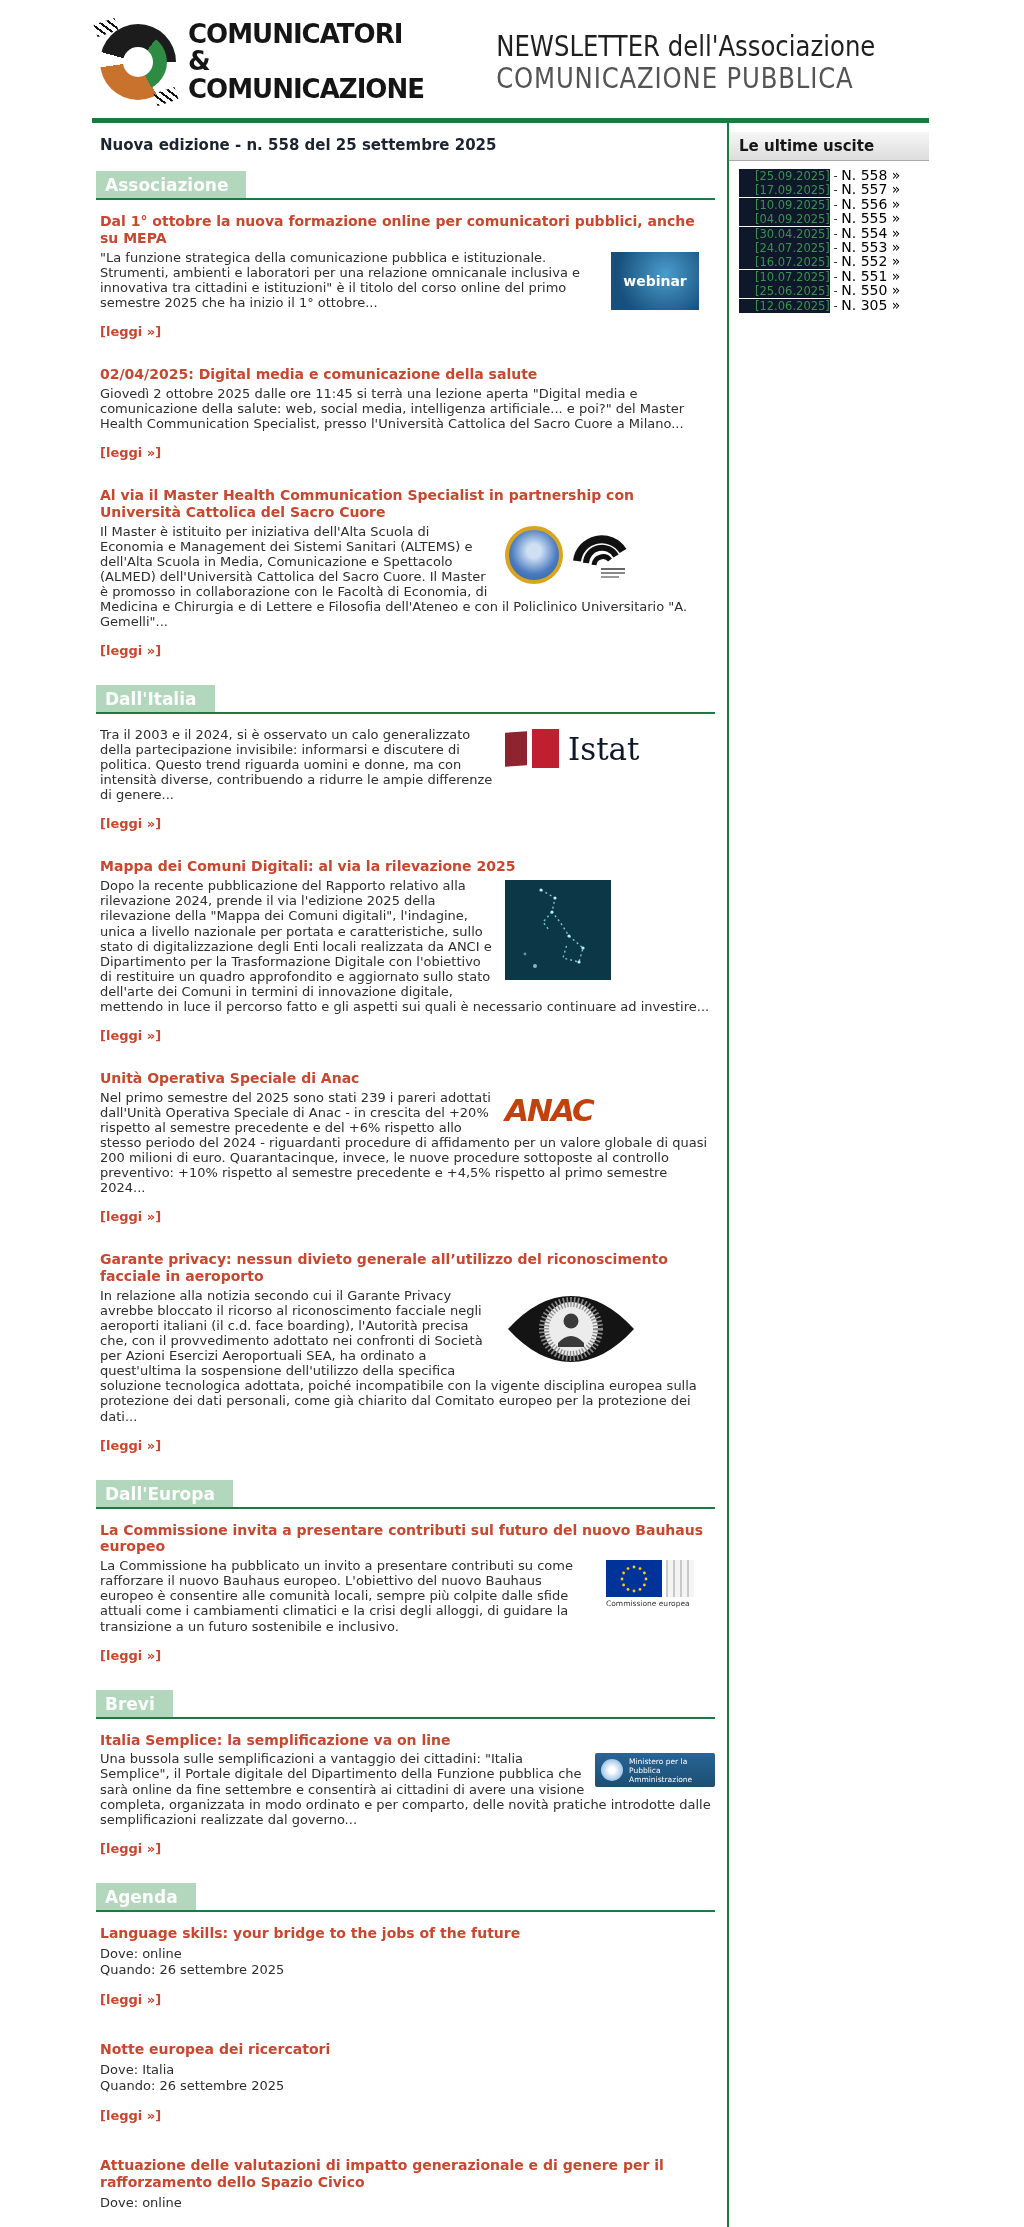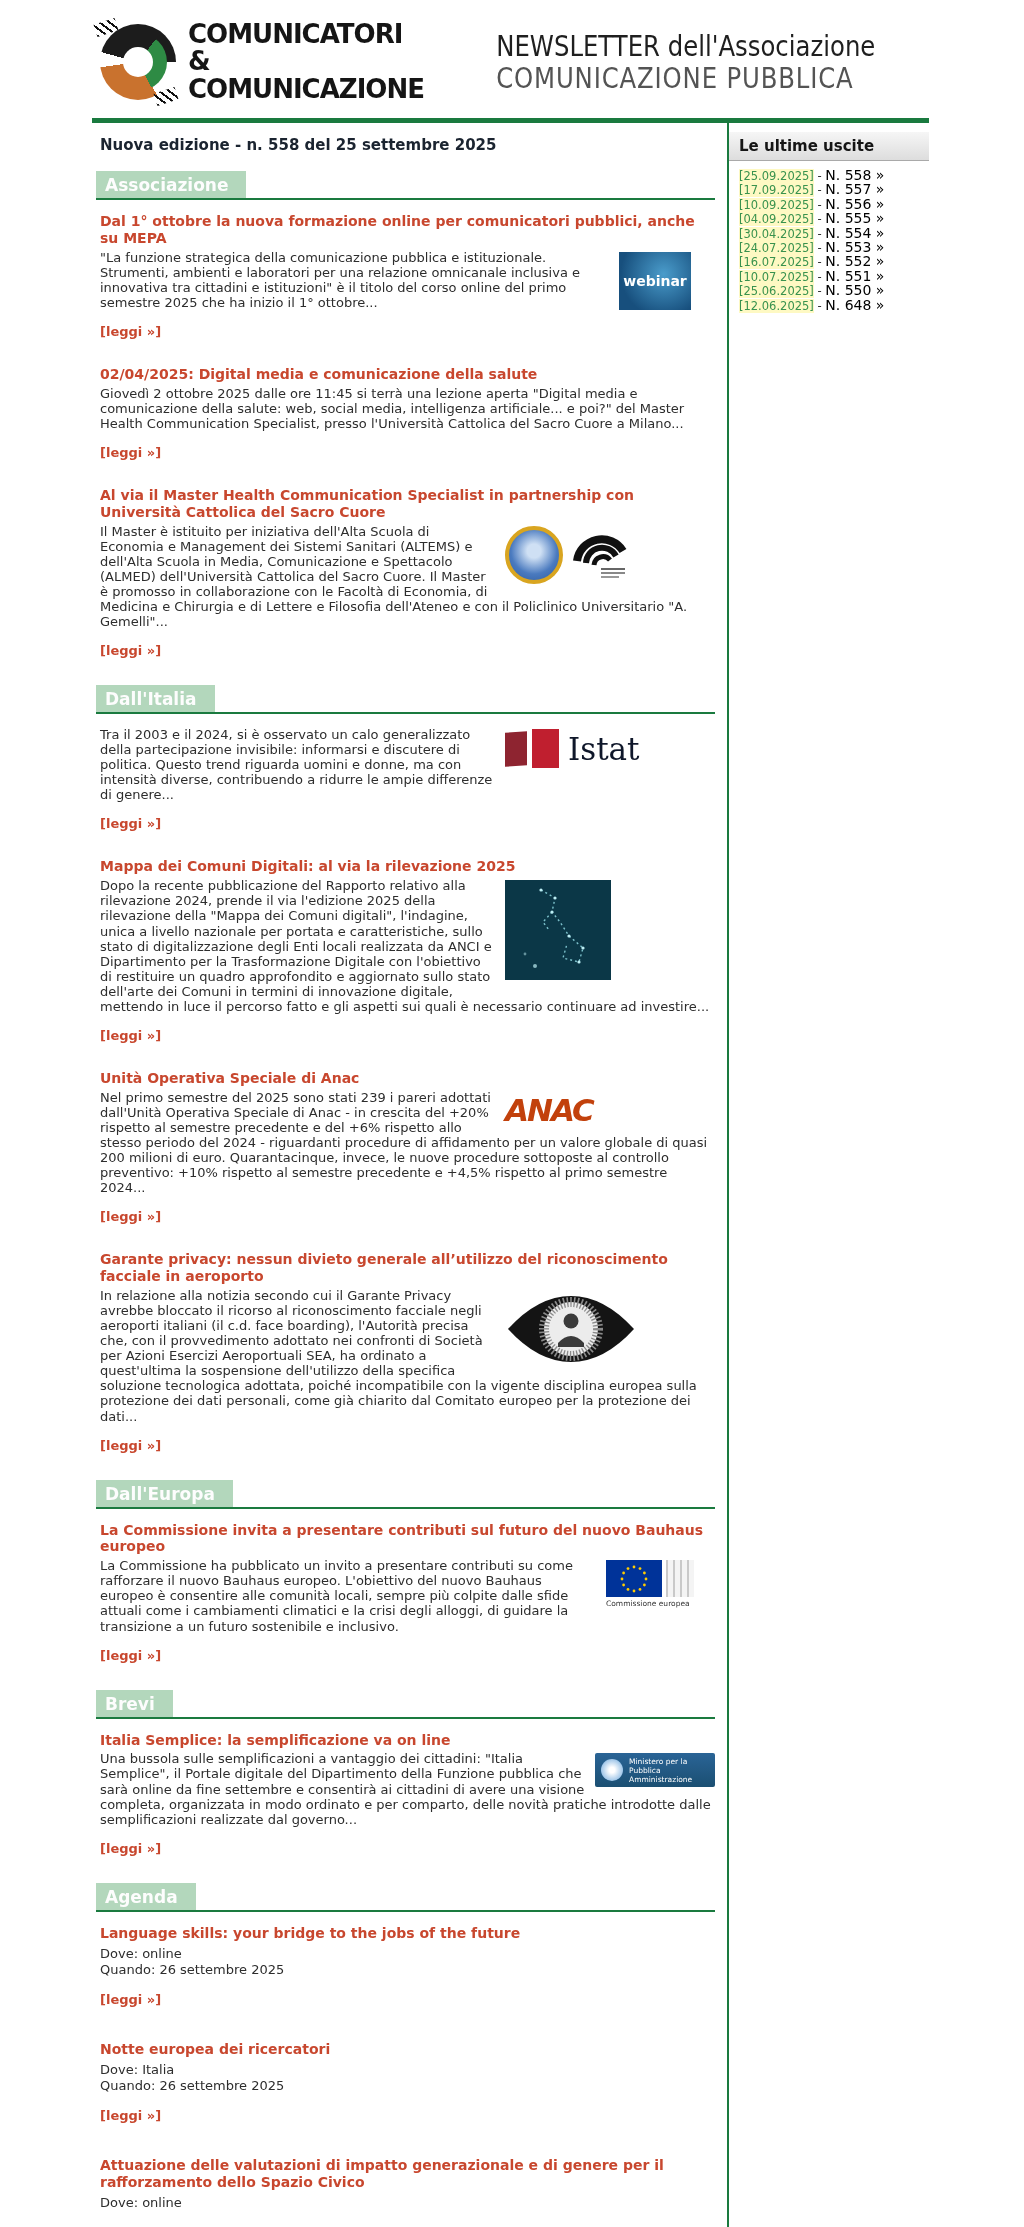--- a/index.html
+++ b/index.html
@@ -25,37 +25,37 @@
   .topbar{height:5px;background:#1a7a3f;}
   
   .columns{display:flex;align-items:stretch;}
   .main{width:635px;flex:none;box-sizing:border-box;padding:0 12px 55px 4px;}
   .sidebar{flex:1;border-left:2px solid #1a7a3f;box-sizing:border-box;}
   
   .sb-head{margin-top:9px;background:linear-gradient(#f6f6f6,#dddddd);border-bottom:1px solid #a9a9a9;
     font-size:15px;font-weight:bold;color:#151515;padding:5px 10px;}
   .sb-list{padding:8px 6px 0 10px;}
   .sb-item{font-size:11.5px;line-height:13.4px;color:#333;white-space:nowrap;}
-  .sb-date{color:#39924e;background:#fef9c3;}
+  .sb-date{color:#39924e;background:#0f172a;padding-left:16px;}
   .sb-num{color:#000000;font-size:14px;text-decoration:none;cursor:pointer;}
   
   .edition{font-size:15px;font-weight:bold;color:#1b2430;margin:13px 0 6px 4px;}
   .sec{border-bottom:2px solid #1a7a3f;margin:17px 0 13px 0;}
   .sec span{display:inline-block;background:#b3d7bc;color:#fdfdfd;font-weight:bold;font-size:17px;
     padding:4px 18px 3px 9px;}
   .art{margin:0 0 27px 4px;}
   .art h3{margin:0 0 3px 0;font-size:14px;line-height:1.2;color:#c8472e;font-weight:bold;}
   .art p{margin:0;font-size:13px;line-height:1.16;color:#2d2d2d;}
   .leggi{display:table;clear:both;margin-top:14px;font-size:13px;font-weight:bold;color:#c8472e;text-decoration:none;cursor:pointer;}
   .thumb{float:right;box-sizing:border-box;display:flex;justify-content:flex-start;padding:2px 0 6px 10px;}
   .tw-220{width:220px;}
   .tw-140{width:140px;justify-content:center;}
   .tw-130{width:130px;justify-content:center;}
   
-  .img-webinar{width:72px;height:58px;background:radial-gradient(circle at 62% 38%,#4a9ccb,#174f7d 75%);
+  .img-webinar{width:88px;height:58px;background:radial-gradient(circle at 62% 38%,#4a9ccb,#174f7d 75%);
     display:flex;align-items:center;justify-content:center;}
   .img-webinar span{color:#fff;font-size:14px;font-weight:bold;}
   .cat-logos{display:flex;align-items:center;}
   .cat-seal{width:50px;height:50px;border-radius:50%;border:4px solid #d9a520;
     background:radial-gradient(circle at 50% 42%,#cfe0f4 18%,#4a7abf 60%,#2c5a9e);flex:none;}
   .cat-arcs{margin-left:6px;}
   .istat{display:flex;align-items:center;}
   .ist-b1{width:22px;height:34px;background:#8e2430;transform:skewY(-4deg);display:inline-block;}
   .ist-b2{width:27px;height:39px;background:#c01f2f;margin-left:5px;display:inline-block;}
   .ist-txt{font-family:"DejaVu Serif","Liberation Serif",serif;color:#0f172a;font-size:31px;margin-left:9px;}
@@ -292,18 +292,18 @@
       <div class="sb-list">
         <div class="sb-item"><span class="sb-date">[25.09.2025]</span><span> - </span><a class="sb-num">N. 558 »</a></div>
         <div class="sb-item"><span class="sb-date">[17.09.2025]</span><span> - </span><a class="sb-num">N. 557 »</a></div>
         <div class="sb-item"><span class="sb-date">[10.09.2025]</span><span> - </span><a class="sb-num">N. 556 »</a></div>
         <div class="sb-item"><span class="sb-date">[04.09.2025]</span><span> - </span><a class="sb-num">N. 555 »</a></div>
         <div class="sb-item"><span class="sb-date">[30.04.2025]</span><span> - </span><a class="sb-num">N. 554 »</a></div>
         <div class="sb-item"><span class="sb-date">[24.07.2025]</span><span> - </span><a class="sb-num">N. 553 »</a></div>
         <div class="sb-item"><span class="sb-date">[16.07.2025]</span><span> - </span><a class="sb-num">N. 552 »</a></div>
         <div class="sb-item"><span class="sb-date">[10.07.2025]</span><span> - </span><a class="sb-num">N. 551 »</a></div>
         <div class="sb-item"><span class="sb-date">[25.06.2025]</span><span> - </span><a class="sb-num">N. 550 »</a></div>
-        <div class="sb-item"><span class="sb-date">[12.06.2025]</span><span> - </span><a class="sb-num">N. 648 »</a></div>
+        <div class="sb-item"><span class="sb-date">[12.06.2025]</span><span> - </span><a class="sb-num">N. 305 »</a></div>
       </div>
     </div>
   </div>
 
 </div>
 
 </body></html>

